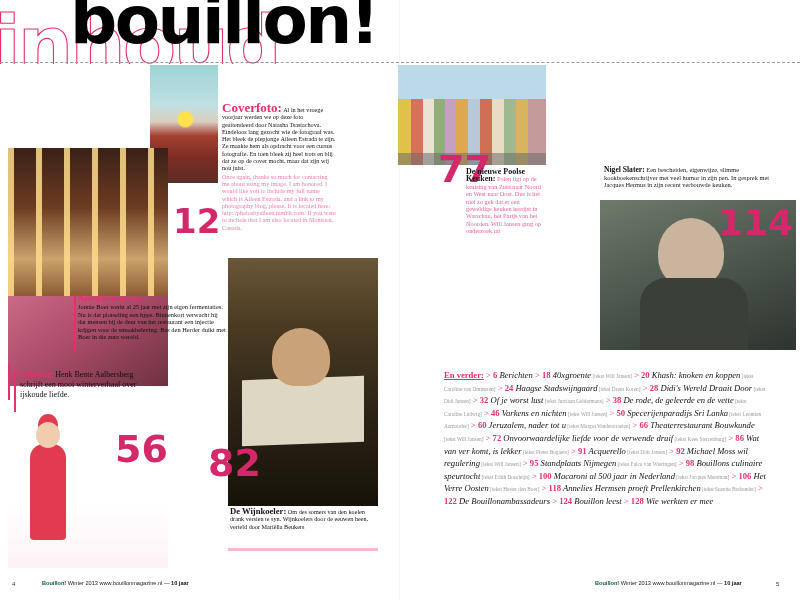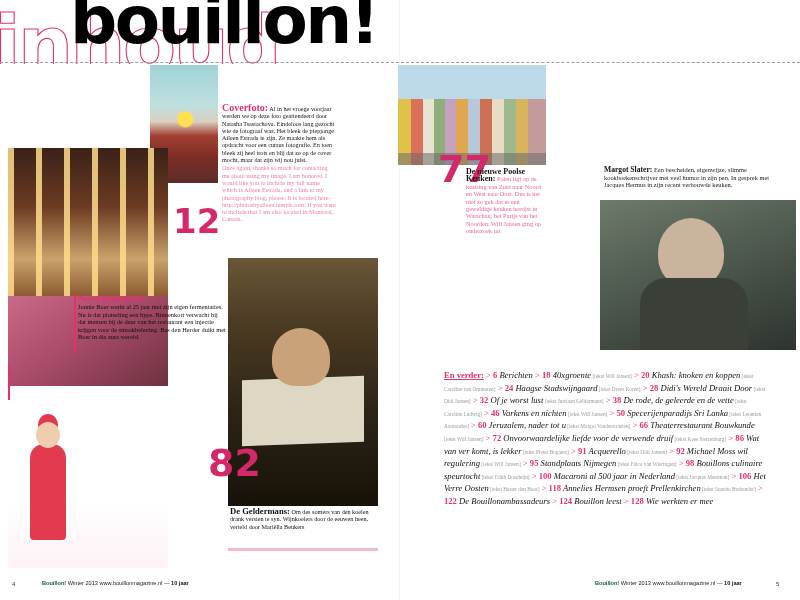--- a/index.html
+++ b/index.html
@@ -89,21 +89,21 @@
   .c77{left:438px;top:150px;font-size:38px;}
   .c114{left:718px;top:205px;font-size:36px;}
   .c56{left:115px;top:430px;font-size:38px;}
   .c82{left:208px;top:444px;font-size:38px;}
 
   
   .block{position:absolute;}
   .block .lead{color:#e5306f;font-weight:700;}
 
   .blk-cover{left:222px;top:104px;width:114px;}
-  .blk-cover .lead{font-size:10px;}
+  .blk-cover .lead{font-size:13px;}
   .blk-cover .t1{font-size:6.2px;line-height:7.3px;color:#141414;}
   .blk-cover .t2{font-size:6.2px;line-height:7.3px;color:#ef7cac;margin-top:1px;}
 
   .blk-poland{left:466px;top:168px;width:80px;}
   .blk-poland .lead{font-size:8px;color:#111;}
   .blk-poland .t1{font-size:6.3px;line-height:7.4px;color:#ef5f9a;}
 
   .blk-nigel{left:604px;top:166px;width:186px;}
   .blk-nigel .lead{font-size:7.6px;color:#111;}
   .blk-nigel .t1{font-size:6.4px;line-height:7.6px;color:#1a1a1a;}
@@ -164,53 +164,61 @@
   <div class="img img-nigel"></div>
   <div class="img img-kitchen"></div>
   <div class="img img-farmer"></div>
   <div class="img img-winter"></div>
   <div class="img img-table"></div>
   <div class="pinkline-v"></div>
   <div class="pinkline-h"></div>
 
   <div class="callout c12">12</div>
   <div class="callout c77">77</div>
+  <div class="callout c114">114</div>
+  <div class="callout c56">56</div>
   <div class="callout c82">82</div>
 
   <div class="block blk-cover">
     <div class="t1">
       <span class="lead">Coverfoto:</span>
       <span>Al in het vroege voorjaar werden we op deze foto geattendeerd door Natasha Tsastachova. Eindeloos lang gezocht wie de fotograaf was. Het bleek de piepjonge Aileen Estrada te zijn. Ze maakte hem als opdracht voor een cursus fotografie. En toen bleek zij heel trots en blij dat ze op de cover mocht, maar dat zijn wij nou juist.</span>
     </div>
     <div class="t2">Once again, thanks so much for contacting me about using my image. I am honored. I would like you to include my full name which is Aileen Estrada, and a link to my photography blog, please. It is located here: http://photosbyaileen.tumblr.com/ If you want to include that I am also located in Montreal, Canada.</div>
   </div>
 
   <div class="block blk-poland">
     <div class="t1">
       <span class="lead">De nieuwe Poolse Keuken:</span>
       <span>Polen ligt op de kruising van Zuid naar Noord en West naar Oost. Dus is het niet zo gek dat er een geweldige keuken herrijst in Warschau, het Parijs van het Noorden. Will Jansen ging op onderzoek uit</span>
     </div>
   </div>
 
   <div class="block blk-nigel">
     <div class="t1">
-      <span class="lead">Margot Slater:</span>
+      <span class="lead">Nigel Slater:</span>
       <span>Een bescheiden, eigenwijze, slimme kookboekenschrijver met veel humor in zijn pen. In gesprek met Jacques Hermus in zijn recent verbouwde keuken.</span>
     </div>
   </div>
 
   <div class="block blk-boer">
     <div class="lead">Noord fermenteert:</div>
     <div class="t1">Jonnie Boer werkt al 25 jaar met zijn eigen fermentaties. Nu is dat plotseling een hype. Binnenkort verwacht hij dat mensen bij de deur van het restaurant een injectie krijgen voor de smaakbeleving. Bas den Herder duikt met Boer in die zure wereld.</div>
   </div>
 
+  <div class="block blk-ijs">
+    <div class="t1">
+      <span class="lead">IJsbreker:</span>
+      <span>Henk Bente Aalbersberg schrijft een mooi winterverhaal over ijskoude liefde.</span>
+    </div>
+  </div>
 
   <div class="block blk-wijn">
     <div class="t1">
-      <span class="lead">De Geldermans:</span>
+      <span class="lead">De Wijnkoeler:</span>
       <span>Om des somers van den koelen drank versien te syn. Wijnkoelers door de eeuwen heen, verteld door Mariëlla Beukers</span>
     </div>
   </div>
 
   <div class="enverder">
     <span class="ev-head">En verder:</span>
     <span id="ev-items"><span class="gt"> &gt; </span><span class="pg">6</span><span class="ti"> Berichten</span><span class="gt"> &gt; </span><span class="pg">18</span><span class="ti"> 40xgroente</span><span class="cr"> [tekst Will Jansen]</span><span class="gt"> &gt; </span><span class="pg">20</span><span class="ti"> Khash: knoken en koppen</span><span class="cr"> [tekst Caroline van Ommeren]</span><span class="gt"> &gt; </span><span class="pg">24</span><span class="ti"> Haagse Stadswijngaard</span><span class="cr"> [tekst Drees Koren]</span><span class="gt"> &gt; </span><span class="pg">28</span><span class="ti"> Didi's Wereld Draait Door</span><span class="cr"> [tekst Didi Jansen]</span><span class="gt"> &gt; </span><span class="pg">32</span><span class="ti"> Of je worst lust</span><span class="cr"> [tekst Jurriaan Geldermans]</span><span class="gt"> &gt; </span><span class="pg">38</span><span class="ti"> De rode, de geleerde en de vette</span><span class="cr"> [tekst Caroline Ludwig]</span><span class="gt"> &gt; </span><span class="pg">46</span><span class="ti"> Varkens en nichten</span><span class="cr"> [tekst Will Jansen]</span><span class="gt"> &gt; </span><span class="pg">50</span><span class="ti"> Specerijenparadijs Sri Lanka</span><span class="cr"> [tekst Leontien Aarnoudse]</span><span class="gt"> &gt; </span><span class="pg">60</span><span class="ti"> Jeruzalem, nader tot u</span><span class="cr"> [tekst Margot Vanderstraeten]</span><span class="gt"> &gt; </span><span class="pg">66</span><span class="ti"> Theaterrestaurant Bouwkunde</span><span class="cr"> [tekst Will Jansen]</span><span class="gt"> &gt; </span><span class="pg">72</span><span class="ti"> Onvoorwaardelijke liefde voor de verwende druif</span><span class="cr"> [tekst Kees Sterrenburg]</span><span class="gt"> &gt; </span><span class="pg">86</span><span class="ti"> Wat van ver komt, is lekker</span><span class="cr"> [tekst Pieter Bogaers]</span><span class="gt"> &gt; </span><span class="pg">91</span><span class="ti"> Acquerello</span><span class="cr"> [tekst Didi Jansen]</span><span class="gt"> &gt; </span><span class="pg">92</span><span class="ti"> Michael Moss wil regulering</span><span class="cr"> [tekst Will Jansen]</span><span class="gt"> &gt; </span><span class="pg">95</span><span class="ti"> Standplaats Nijmegen</span><span class="cr"> [tekst Falco van Wieringen]</span><span class="gt"> &gt; </span><span class="pg">98</span><span class="ti"> Bouillons culinaire speurtocht</span><span class="cr"> [tekst Edith Dourleijn]</span><span class="gt"> &gt; </span><span class="pg">100</span><span class="ti"> Macaroni al 500 jaar in Nederland</span><span class="cr"> [tekst Jacques Meerman]</span><span class="gt"> &gt; </span><span class="pg">106</span><span class="ti"> Het Verre Oosten</span><span class="cr"> [tekst Hester den Boer]</span><span class="gt"> &gt; </span><span class="pg">118</span><span class="ti"> Annelies Hermsen proeft Prellenkirchen</span><span class="cr"> [tekst Suzette Brabander]</span><span class="gt"> &gt; </span><span class="pg">122</span><span class="ti"> De Bouillonambassadeurs</span><span class="gt"> &gt; </span><span class="pg">124</span><span class="ti"> Bouillon leest</span><span class="gt"> &gt; </span><span class="pg">128</span><span class="ti"> Wie werkten er mee</span></span>
   </div>
 
   <div class="pageno pn-left">4</div>

